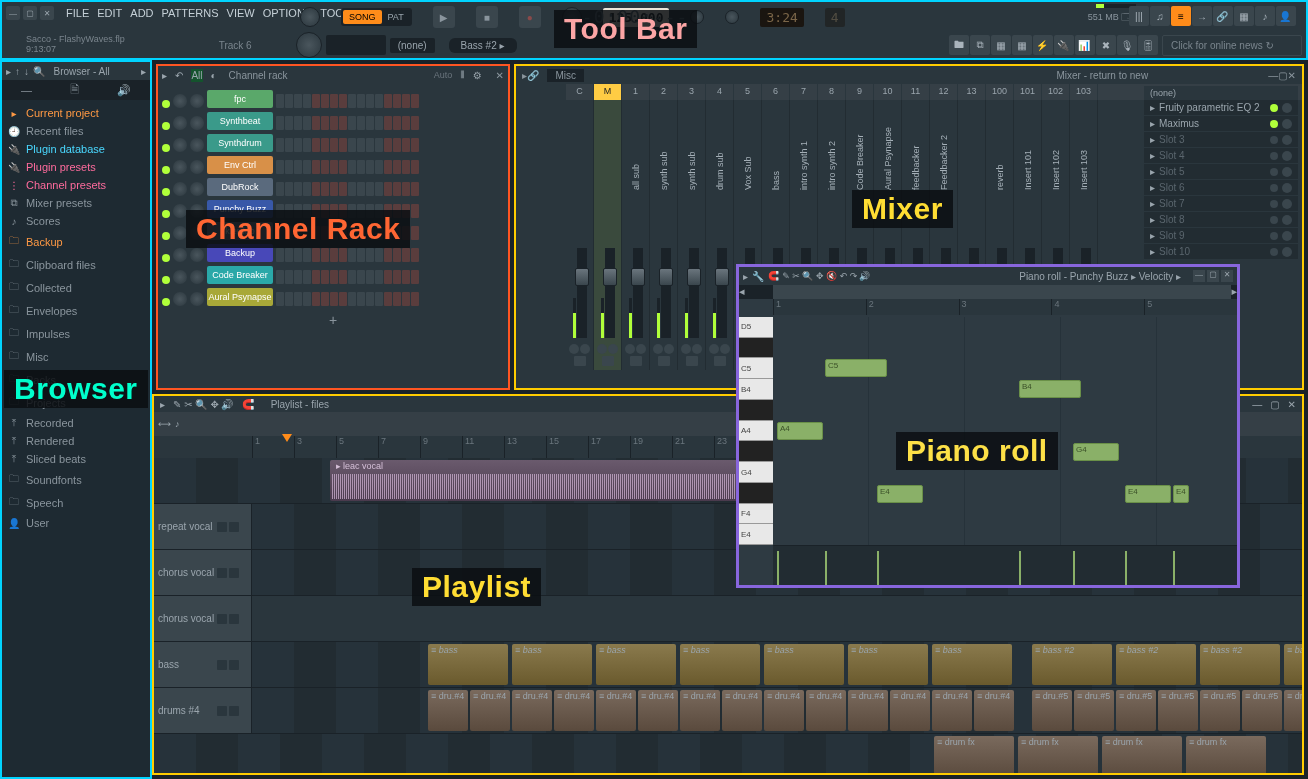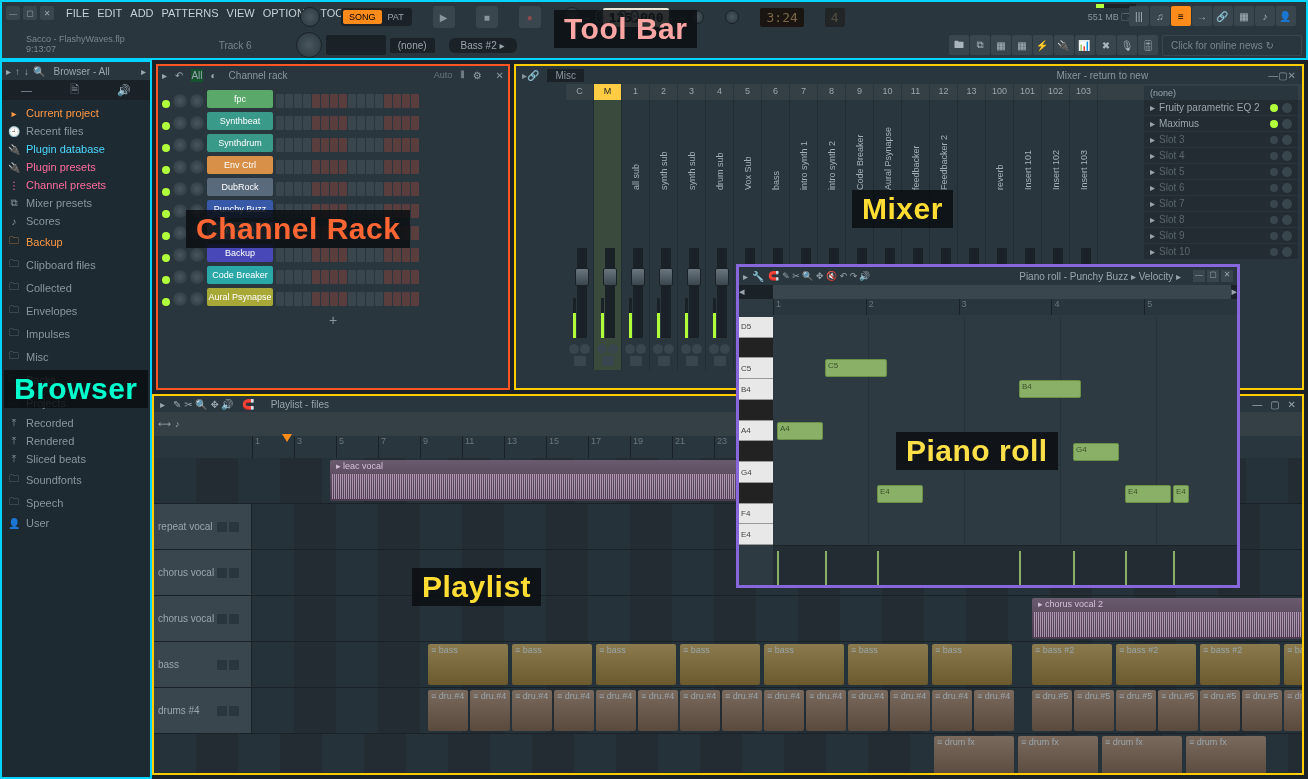--- a/index.html
+++ b/index.html
@@ -101,21 +101,21 @@
 .pl-cursor { position:absolute; top:-2px; left:30px; width:0; height:0; border-left:5px solid transparent; border-right:5px solid transparent; border-top:8px solid #ff8c1a;}
 .pl-tracks-area { position:absolute; top:62px; left:0; right:0; bottom:0; overflow:hidden;}
 .pl-track { display:flex; height:46px; border-bottom:1px solid #1a2228;}
 .pl-track-head { flex:0 0 98px; background:#3a464d; display:flex; align-items:center; padding:0 4px; font-size:10px; border-right:1px solid #1a2228;}
 .pl-track-right { position:absolute; right:12px; top:50%; transform:translateY(-50%); display:flex; gap:2px;}
 .pl-tr-btn { width:10px; height:10px; background:#2a363d; border-radius:1px;}
 .pl-track-lane { flex:1; position:relative; background:repeating-linear-gradient(90deg,#26323a,#26323a 42px,#222c32 42px,#222c32 84px);}
 .pl-clip { position:absolute; top:2px; bottom:2px; border-radius:2px; font-size:9px; padding:1px 3px; overflow:hidden;}
 .pl-clip-vocal { background:linear-gradient(#6a5a6d,#4a3a4d); color:#d5c0d8;padding-left:6px;}
 .pl-wave { position:absolute; top:14px; left:2px; right:2px; bottom:2px; background:repeating-linear-gradient(90deg,#c5a8c8 0,#c5a8c8 1px,transparent 1px,transparent 2px); opacity:0.8;}
-.pl-clip-bass { background:linear-gradient(#8a7a4d,#6a5a2d);}
+.pl-clip-bass { background:linear-gradient(#8a7a4d,#6a5a2d);font-style:italic;}
 .pl-clip-drum { background:linear-gradient(#7a6a5d,#5a4a3d);}
 
 
 .piano-roll { position:absolute; top:264px; left:736px; width:504px; height:324px; background:#2e3a42; border:3px solid #8866dd; z-index:10;}
 .pr-head { height:18px; background:#2a363d; display:flex; align-items:center; padding:0 4px; font-size:10px; gap:4px;}
 .pr-title { margin-left:auto; margin-right:8px;}
 .pr-win-btns { display:flex; gap:2px;}
 .pr-wbtn { width:12px; height:12px; background:#3a464d; font-size:8px; text-align:center; cursor:pointer;}
 .pr-timeline { height:16px; background:#2a363d; margin-left:34px; display:flex;}
 .pr-tl-num { flex:1; font-size:9px; padding-left:2px; border-left:1px solid #1a2228; color:#6a757d;}
@@ -1024,23 +1024,20 @@
         <div class="pl-track-lane"></div>
       </div>
       <div class="pl-track">
         <div class="pl-track-head" style="position: relative;">
           <span>chorus vocal 2</span>
           <div class="pl-track-right">
             <div class="pl-tr-btn"></div>
             <div class="pl-tr-btn"></div>
           </div>
         </div>
-        <div class="pl-track-lane">
-          <div class="pl-clip pl-clip-vocal" style="left: 780px; width: 370px;"><span>▸ chorus vocal 2</span><div class="pl-wave"></div></div>
-        </div>
       </div>
       <div class="pl-track">
         <div class="pl-track-head" style="position: relative;">
           <span>bass</span>
           <div class="pl-track-right">
             <div class="pl-tr-btn"></div>
             <div class="pl-tr-btn"></div>
           </div>
         </div>
         <div class="pl-track-lane">

